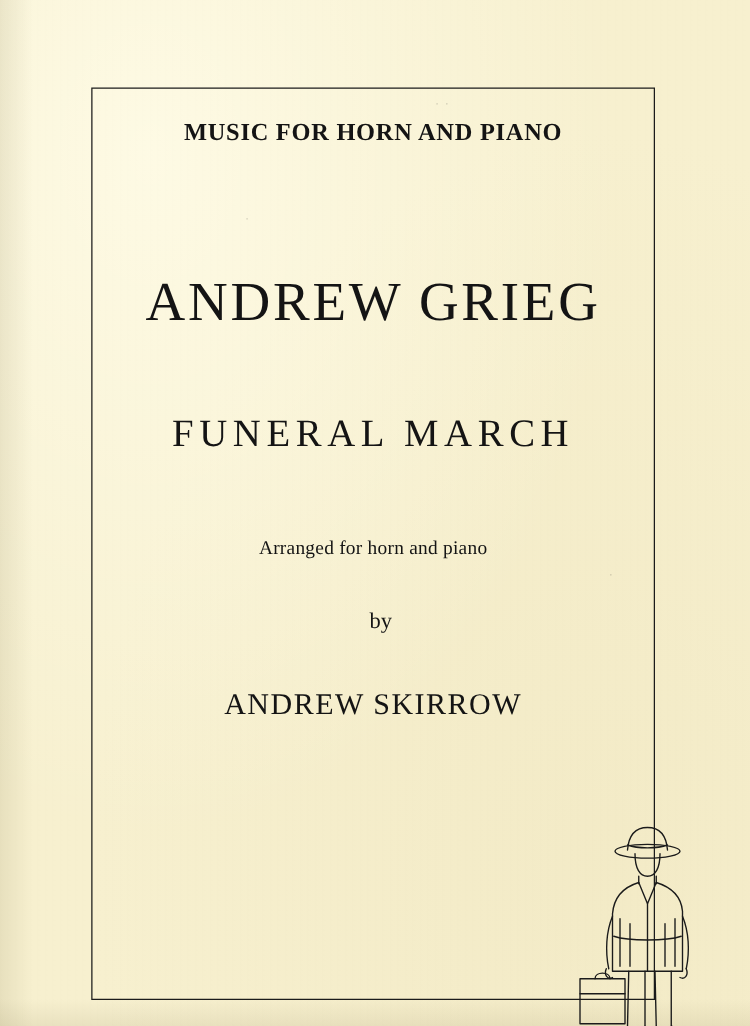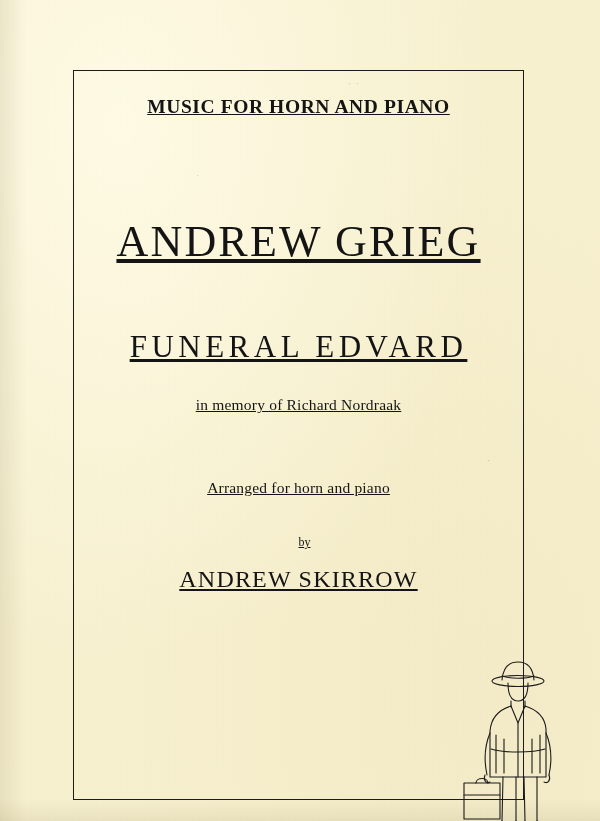--- a/index.html
+++ b/index.html
@@ -44,21 +44,20 @@
   }
   .content {
     position: absolute;
     left: 73px;
     top: 70px;
     width: 451px;
     height: 730px;
     box-sizing: border-box;
     text-align: center;
     color: #141414;
-    text-decoration: underline;
   }
   .series-line {
     margin-top: 26px;
     font-family: "Liberation Serif", serif;
     font-size: 19.5px;
     font-weight: bold;
     letter-spacing: 0.6px;
     text-transform: uppercase;
   }
   .composer {
@@ -83,25 +82,25 @@
   }
   .arrangement {
     margin-top: 65px;
     font-family: "Liberation Serif", serif;
     font-size: 15.5px;
     letter-spacing: 0.2px;
   }
   .by-word {
     margin-top: 38px;
     font-family: "Liberation Serif", serif;
-    font-size: 12px;
+    font-size: 18px;
     padding-left: 12px;
   }
   .arranger {
-    margin-top: 16px;
+    margin-top: 44px;
     font-family: "Liberation Serif", serif;
     font-size: 24px;
     letter-spacing: 1.2px;
   }
   .illustration {
     position: absolute;
     right: -8px;
     bottom: -18px;
     width: 150px;
     height: 190px;
@@ -136,23 +135,22 @@
   <div class="edge-shadow-left"></div>
   <div class="edge-shadow-bottom"></div>
 
   <div class="border-frame"></div>
 
   <div class="content">
     <div class="series-line">MUSIC FOR HORN AND PIANO</div>
 
     <div class="composer">ANDREW GRIEG</div>
 
-    <div class="work-title">FUNERAL EDVARD</div>
+    <div class="work-title">FUNERAL MARCH</div>
 
-    <div class="dedication">in memory of Richard Nordraak</div>
 
     <div class="arrangement">Arranged for horn and piano</div>
 
     <div class="by-word">by</div>
 
     <div class="arranger">ANDREW SKIRROW</div>
   </div>
 
   <div class="faint-mark" style="left:348px; top:78px;">· ·</div>
   <div class="faint-mark" style="left:487px; top:455px;">·</div>

